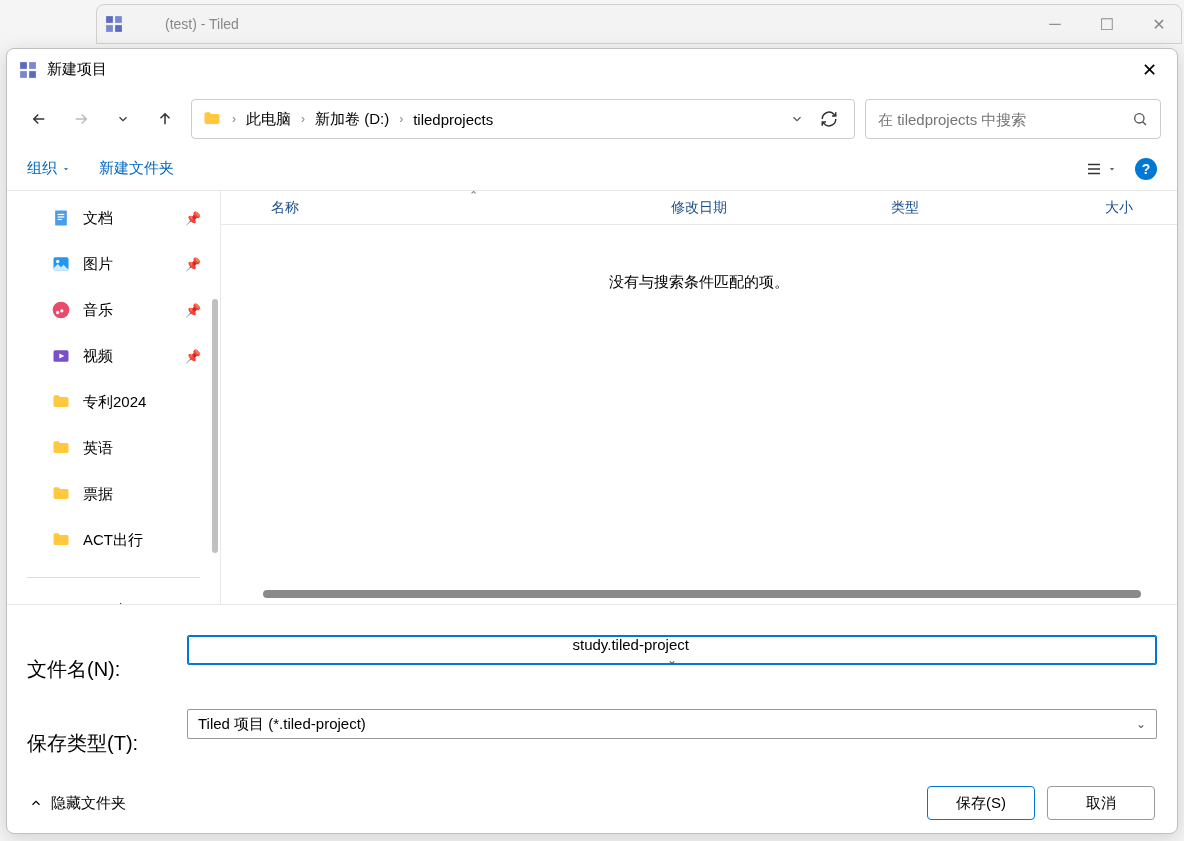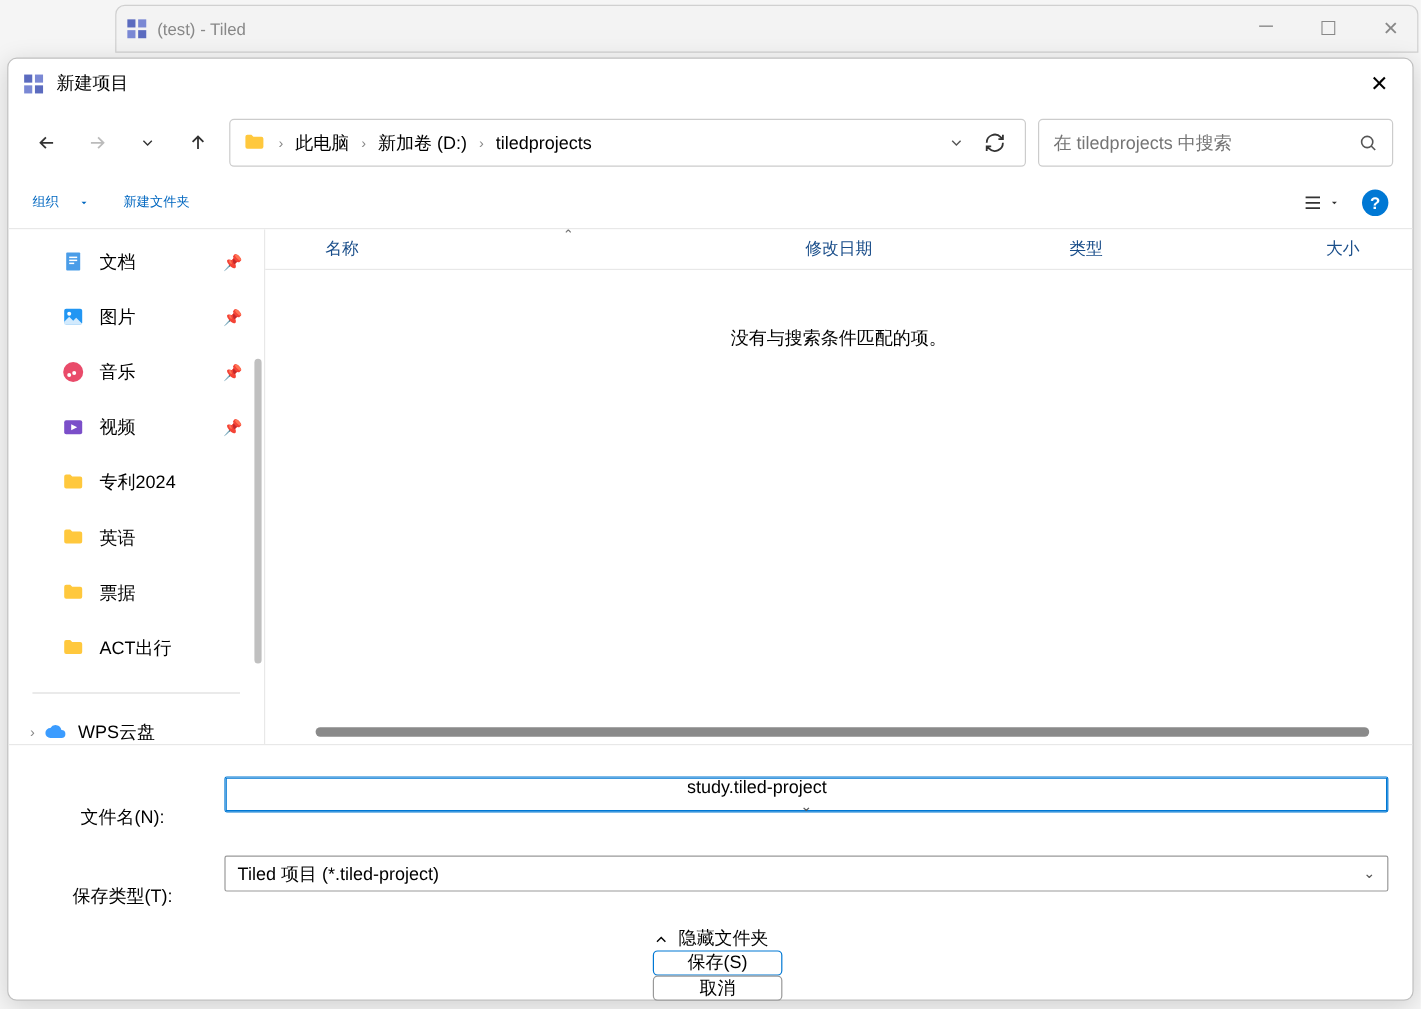--- a/index.html
+++ b/index.html
@@ -4,21 +4,21 @@
 <style>
 * { margin: 0; padding: 0; box-sizing: border-box; font-family: "Microsoft YaHei", "Segoe UI", sans-serif; }
 body { background: #f5f5f5; width: 1184px; height: 841px; overflow: hidden; position: relative; }
 
 .parent-window {
   position: absolute; left: 96px; top: 4px; width: 1086px; height: 40px;
   background: #f3f3f3; border: 1px solid #d0d0d0; border-radius: 8px 8px 0 0;
   display: flex; align-items: center; padding: 0 8px;
 }
 .parent-window .icon { width: 18px; height: 18px; margin-right: 8px; }
-.parent-window .title { color: #888; font-size: 14px; flex: 1; }
+.parent-window .title { color: #888; font-size: 14px; flex: 1; margin-left: 34px; }
 .parent-window .win-controls { display: flex; gap: 24px; color: #888; }
 .parent-window .win-controls span { width: 28px; text-align: center; cursor: default; }
 
 .dialog {
   position: absolute; left: 6px; top: 48px; width: 1172px; height: 786px;
   background: #ffffff; border: 1px solid #c0c0c0; border-radius: 8px;
   display: flex; flex-direction: column; box-shadow: 0 4px 20px rgba(0,0,0,0.15);
 }
 
 .titlebar {
@@ -48,21 +48,21 @@
   display: flex; align-items: center; padding: 16px 12px; background: #fff; justify-content: center;
 }
 .search-box input { border: none; outline: none; flex: 1; font-size: 15px; color: #666; background: transparent; }
 .search-box .search-ic { color: #555; }
 
 .toolbar-row {
   height: 44px; display: flex; align-items: center; padding: 0 20px;
   border-bottom: 1px solid #e8e8e8;
 }
 .toolbar-left { display: flex; gap: 28px; }
-.tb-link { color: #0067c0; font-size: 11px; cursor: pointer; display: flex; align-items: center; gap: 16px; }
+.tb-link { color: #0067c0; font-size: 15px; cursor: pointer; display: flex; align-items: center; gap: 4px; }
 .toolbar-right { margin-left: auto; display: flex; align-items: center; gap: 18px; }
 .view-btn { color: #333; cursor: pointer; display: flex; align-items: center; gap: 4px; }
 .help-ic { width: 22px; height: 22px; border-radius: 50%; background: #0078d4; color: #fff; display: flex; align-items: center; justify-content: center; font-size: 14px; font-weight: bold; cursor: pointer; }
 
 .body-area { flex: 1; display: flex; overflow: hidden; }
 
 .sidebar { width: 214px; border-right: 1px solid #e8e8e8; overflow: hidden; padding-top: 4px; position: relative; }
 .sidebar-item {
   height: 46px; display: flex; align-items: center; padding: 0 16px 0 44px;
   font-size: 15px; color: #000; cursor: pointer; position: relative;
@@ -84,28 +84,28 @@
 .col.name { width: 438px; padding-left: 50px;}
 .col.date { width: 220px; }
 .col.type { width: 190px; font-family: Liberation Serif, serif; }
 .col.size { flex: 1; text-align: right; padding-right: 44px; justify-content: flex-end; }
 .sort-ind { position: absolute; left: 248px; top: -2px; color: #777; font-size: 11px; }
 .empty-msg { text-align: center; color: #000; font-size: 15px; margin-top: 48px; }
 .hscroll { position: absolute; left: 42px; right: 36px; bottom: 6px; height: 8px; background: #8a8a8a; border-radius: 4px; }
 
 .file-inputs { padding: 12px 20px 8px 20px; border-top: 1px solid #e8e8e8; }
 .fi-row { display: flex; align-items: center; margin-bottom: 8px; }
-.fi-label { width: 160px; text-align: center; padding-right: 10px; font-size: 15px; color: #000; margin-top: 39px; }
+.fi-label { width: 160px; text-align: left; padding-right: 10px; font-size: 20px; color: #000; margin-top: 39px; }
 .fi-field { flex: 1; height: 30px; border: 1px solid #999; border-radius: 2px; display: flex; align-items: center; padding: 0 10px; font-size: 15px; background: #fff; }
 .fi-field.focused { border: 1px solid #0078d4; box-shadow: inset 0 0 0 1px #0078d4; flex-direction: column; }
 .fi-field input { border: none; outline: none; flex: 1; font-size: 15px; background: transparent; }
 .fi-field .dd { color: #555; font-size: 12px; }
 @keyframes blink { 50% { opacity: 0; } }
 
-.footer { height: 60px; display: flex; align-items: center; padding: 0 22px; flex-direction: column; }
+.footer { height: 60px; display: flex; align-items: center; padding: 0 22px; }
 .hide-folders { display: flex; align-items: center; gap: 8px; font-size: 15px; color: #000; cursor: pointer; }
 .footer .spacer { flex: 1; }
 .btn {
   min-width: 108px; height: 34px; border: 1px solid #999; border-radius: 4px;
   background: #fff; font-size: 15px; cursor: pointer; margin-left: 12px;
 }
 .btn.primary { border: 1px solid #0078d4; }
 
 svg { display: block; }
 </style>

